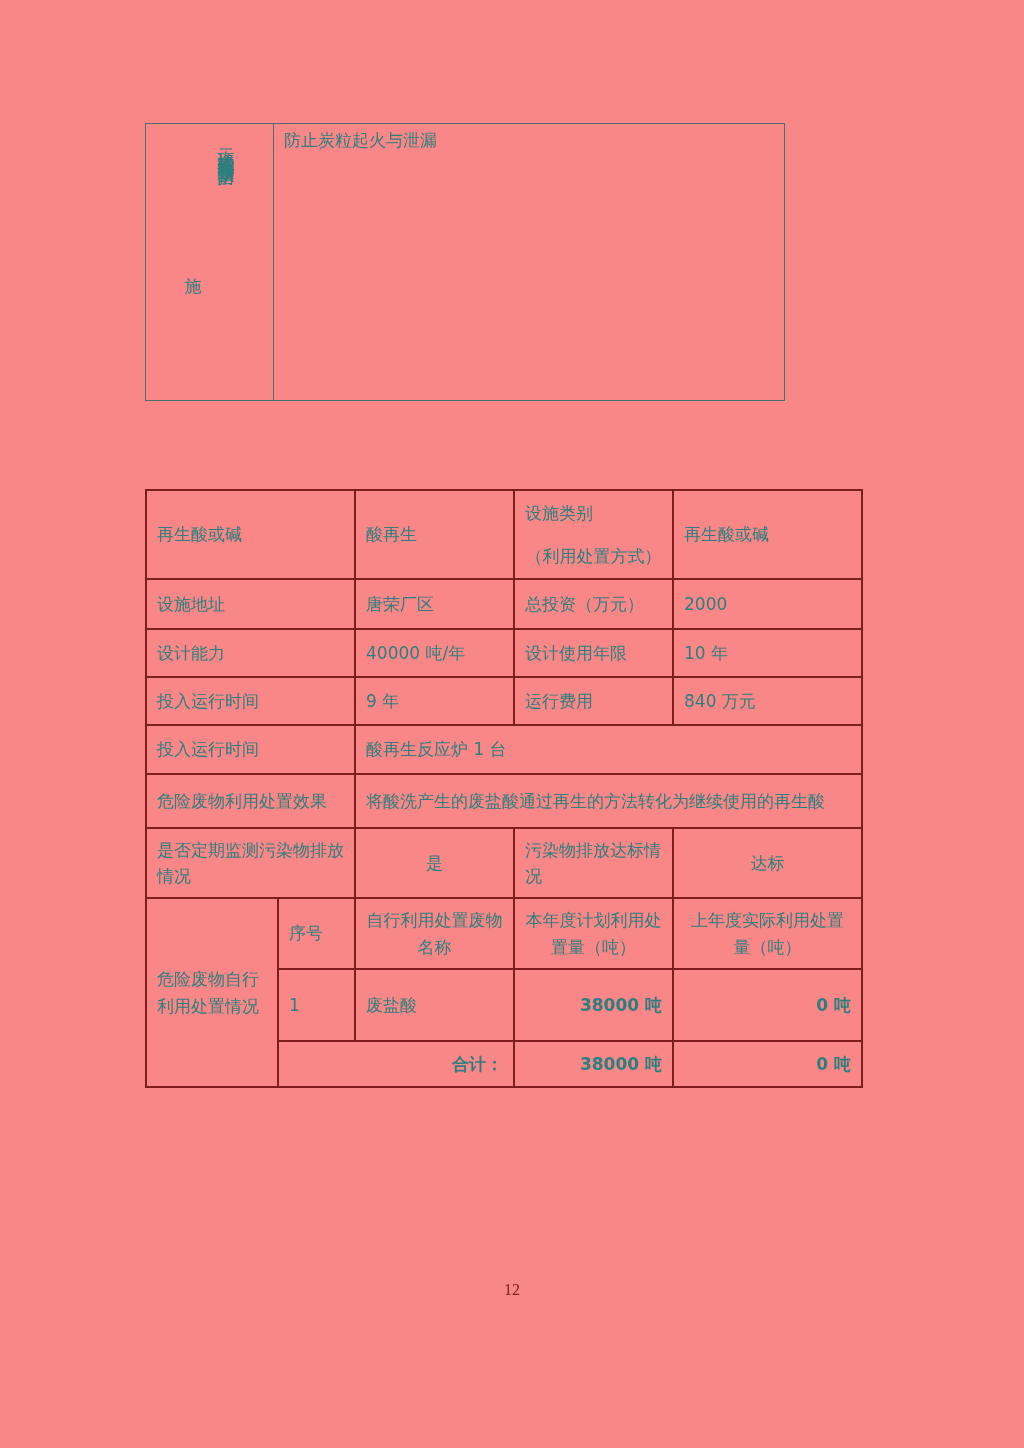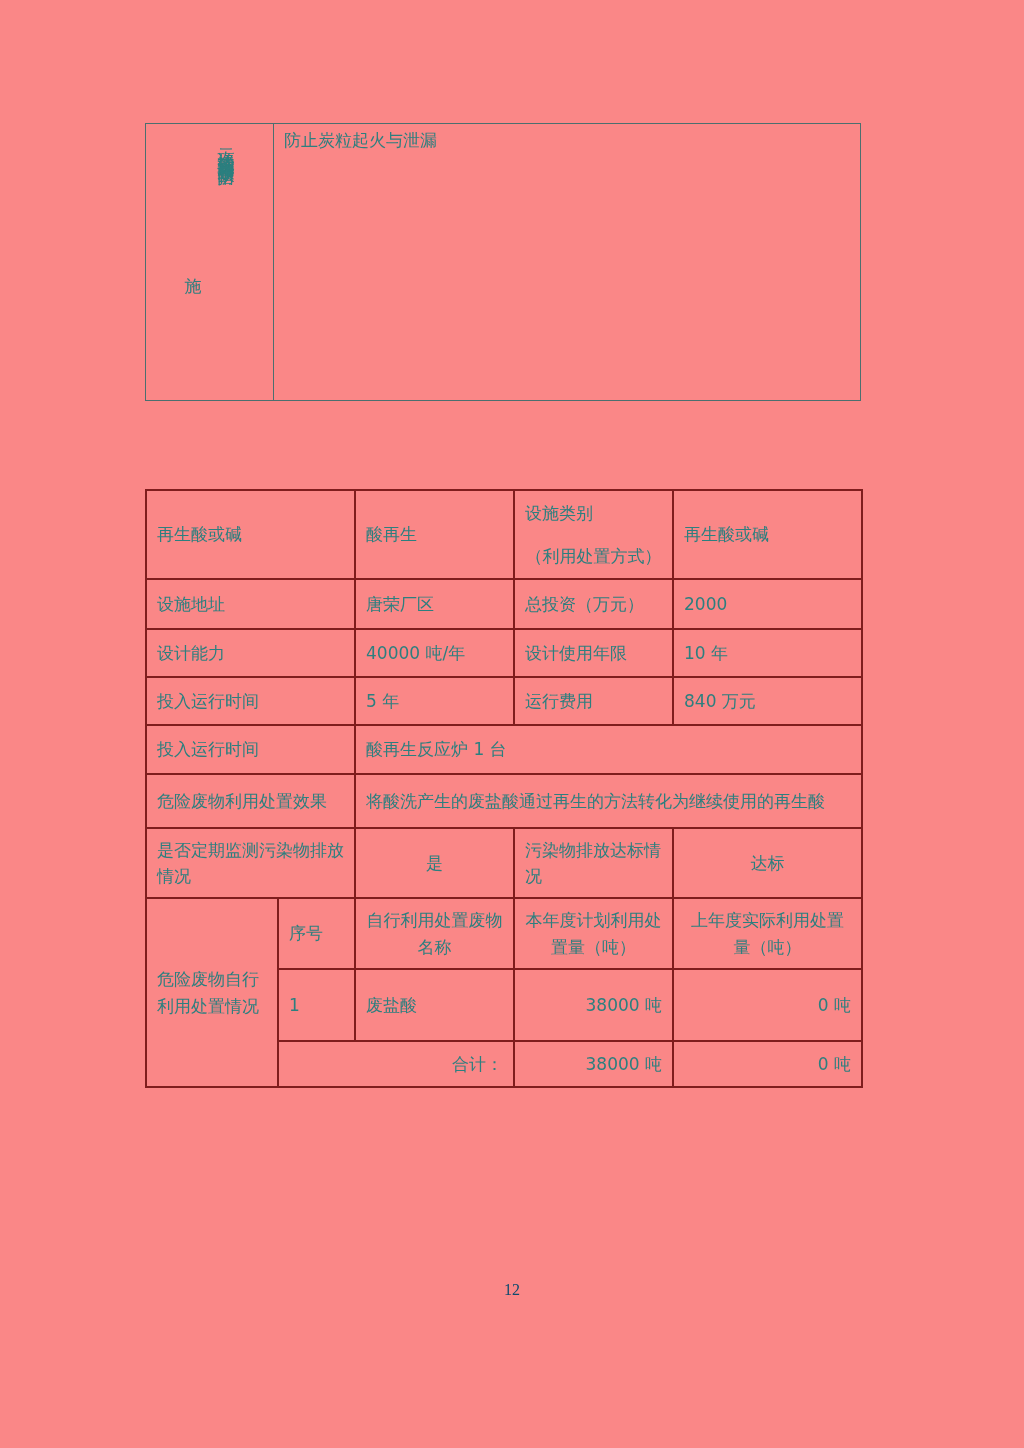--- a/index.html
+++ b/index.html
@@ -11,21 +11,21 @@
     color: #2C7F7F;
     position: relative;
     overflow: hidden;
   }
 
   
   .t1 {
     position: absolute;
     left: 145px;
     top: 123px;
-    width: 716px;
+    width: 640px;
     height: 278px;
     border: 1px solid #4A6F6F;
     box-sizing: border-box;
     display: flex;
   }
   .t1-label-cell {
     width: 128px;
     border-right: 1px solid #4A6F6F;
     box-sizing: border-box;
     display: flex;
@@ -64,33 +64,33 @@
     color: #2C7F7F;
   }
   table.t2 td {
     border: 2px solid #7f1d1d;
     padding: 4px 10px;
     vertical-align: middle;
     line-height: 1.55;
     overflow: hidden;
   }
   .center { text-align: center; }
-  .right  { text-align: right; }
+  .right  { text-align: right; font-weight: bold; }
   .gap-above { margin-top: 16px; text-align: center; }
 
   
   .pageno {
     position: absolute;
     top: 1281px;
     left: 0;
     width: 1024px;
     text-align: center;
     font-family: "Liberation Serif", serif;
     font-size: 16px;
-    color: #0c4a6e;
+    color: #7f1d1d;
   }
 </style>
 </head>
 <body>
 
 <div>
 
   <div class="t1">
     <div class="t1-label-cell">
       <div class="vwrap">
@@ -129,21 +129,21 @@
 
       <tr style="height:48px">
         <td colspan="2">设计能力</td>
         <td>40000 吨/年</td>
         <td>设计使用年限</td>
         <td>10 年</td>
       </tr>
 
       <tr style="height:48px">
         <td colspan="2">投入运行时间</td>
-        <td>5 年</td>
+        <td>9 年</td>
         <td>运行费用</td>
         <td>840 万元</td>
       </tr>
 
       <tr style="height:49px">
         <td colspan="2">投入运行时间</td>
         <td colspan="3">酸再生反应炉 1 台</td>
       </tr>
 
       <tr style="height:54px">

